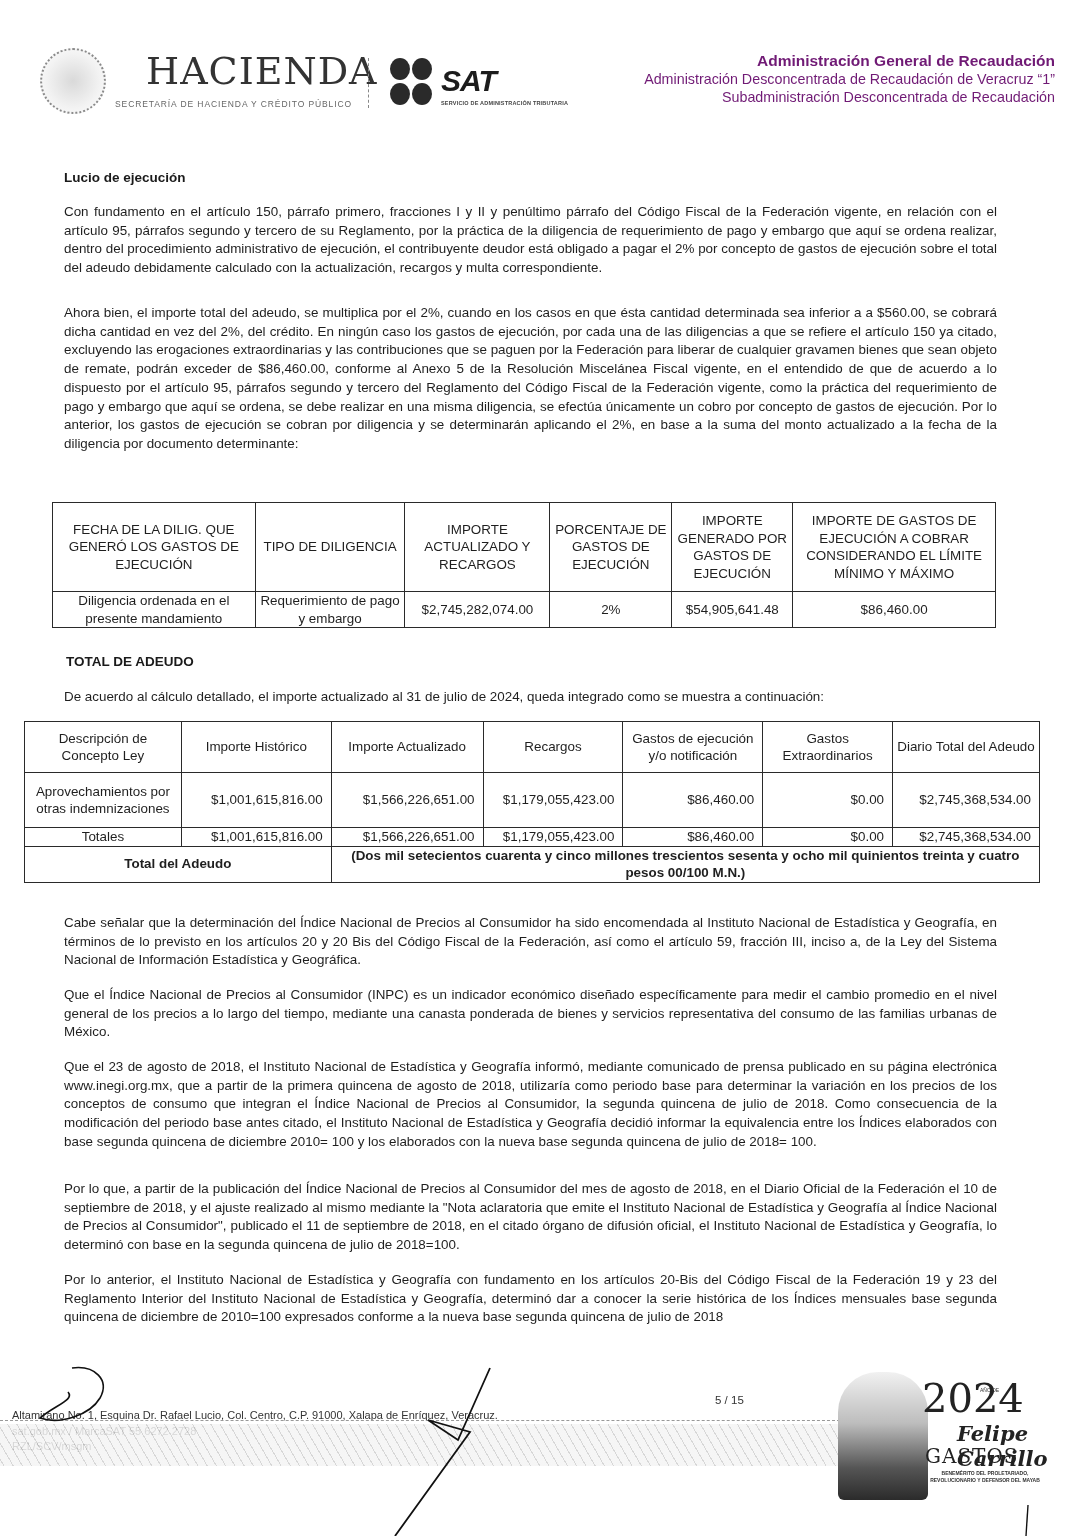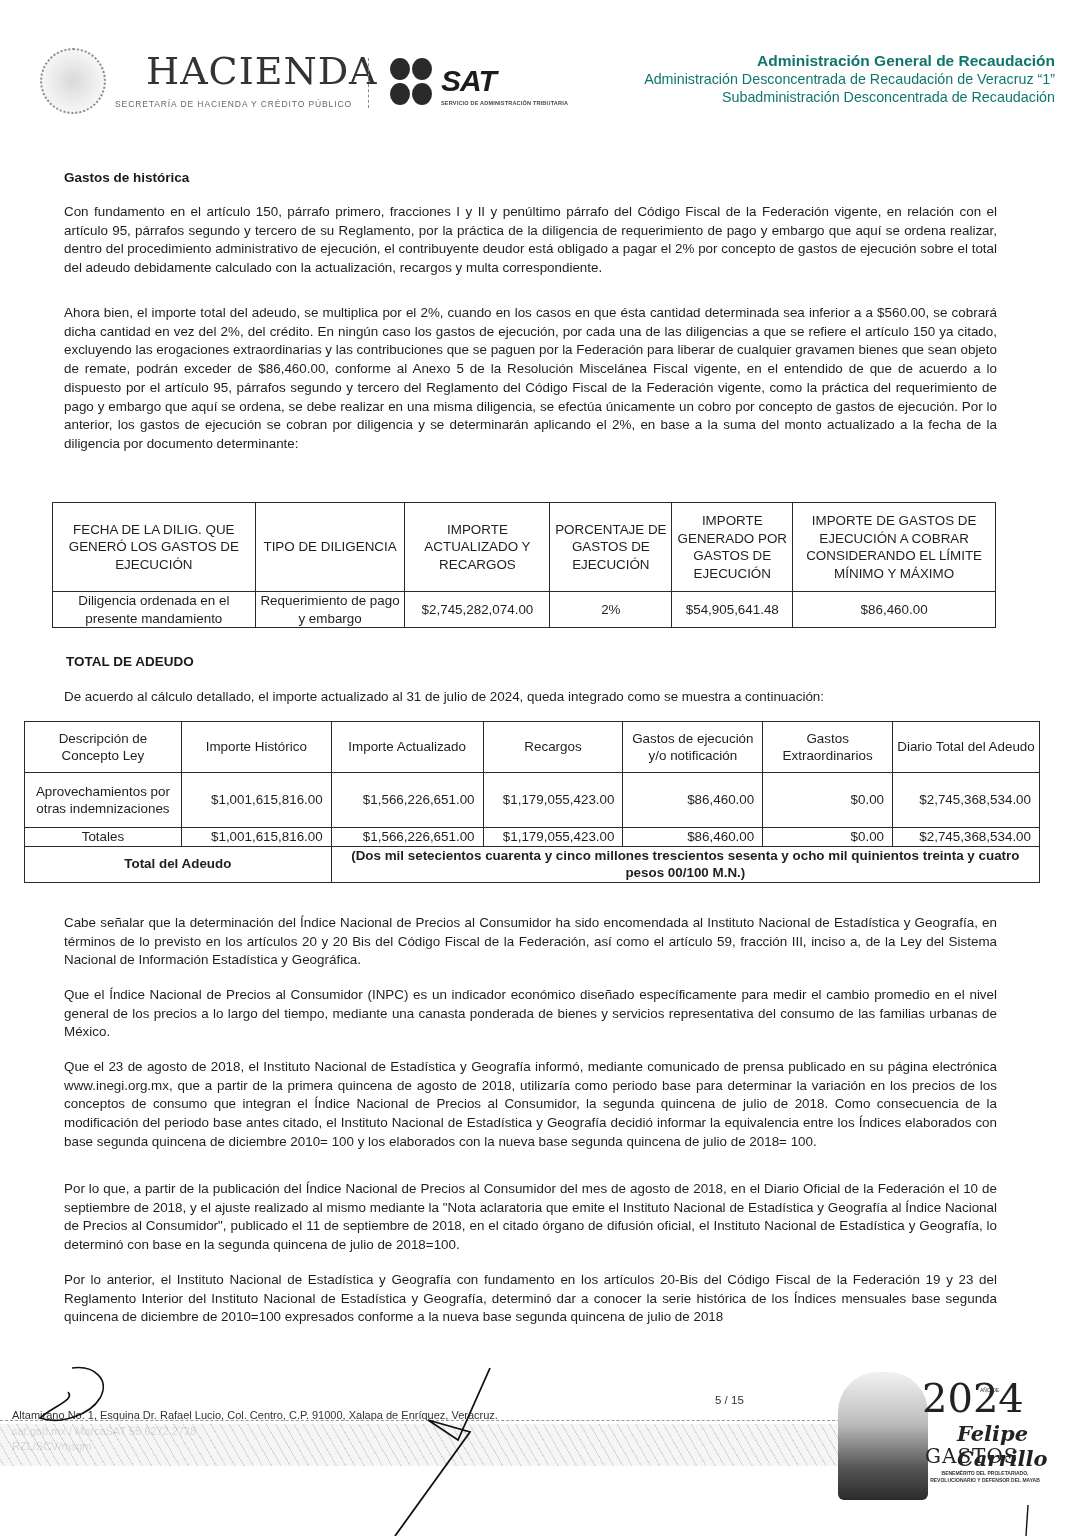--- a/index.html
+++ b/index.html
@@ -11,21 +11,21 @@
   .seal { left: 40px; top: 48px; width: 62px; height: 62px; border-radius: 50%;
           border: 2px dotted #8a8a8a; background: radial-gradient(circle, #d9d9d9 0%, #f2f2f2 60%, #ffffff 100%); }
   .hacienda-title { left: 114px; top: 52px; font-family: "DejaVu Serif", "Liberation Serif", serif;
           font-size: 38px; letter-spacing: 1px; color: #333; line-height: 1; margin-left: 32px; }
   .hacienda-sub { left: 115px; top: 99px; font-size: 8.5px; letter-spacing: 0.9px; color: #666; }
   .header-divider { left: 368px; top: 58px; width: 1px; height: 50px; border-left: 1px dashed #888; }
   .sat-dots { left: 390px; top: 58px; width: 44px; height: 48px; }
   .sat-dot { position: absolute; width: 20px; height: 22px; border-radius: 50%; background: #2a2a2a; }
   .sat-title { left: 441px; top: 66px; font-size: 30px; font-weight: bold; font-style: italic; color: #1c1c1c; line-height: 1; letter-spacing: -1px; }
   .sat-sub { left: 441px; top: 100px; font-size: 5.5px; font-weight: bold; color: #444; letter-spacing: 0.2px; }
-  .agency { right: 28px; top: 52px; text-align: right; font-size: 14.3px; line-height: 18px; color: #0f766e; }
+  .agency { right: 28px; top: 52px; text-align: right; font-size: 14.3px; line-height: 18px; color: #701a75; }
   .agency .bold { font-weight: bold; font-size: 15.5px; }
 
   
   .section-title { font-weight: bold; font-size: 13.5px; }
   .para { left: 64px; width: 933px; font-size: 13.4px; line-height: 18.7px; text-align: justify; color: #1f1f1f; }
 
   
   table { border-collapse: collapse; position: absolute; }
   td, th { border: 1.4px solid #2a2a2a; font-weight: normal; text-align: center; vertical-align: middle;
            font-size: 13.4px; line-height: 17.5px; padding: 0 4px; color: #1f1f1f; }
@@ -64,21 +64,21 @@
   <span class="sat-dot" style="left:22px;top:25px"></span>
 </div>
 <div class="abs sat-title">SAT</div>
 <div class="abs sat-sub">SERVICIO DE ADMINISTRACIÓN TRIBUTARIA</div>
 <div class="abs agency">
   <div class="bold">Administración General de Recaudación</div>
   <div>Administración Desconcentrada de Recaudación de Veracruz “1”</div>
   <div>Subadministración Desconcentrada de Recaudación</div>
 </div>
 
-<div class="abs section-title" style="left:64px; top:170px;">Gastos de histórica</div>
+<div class="abs section-title" style="left:64px; top:170px;">Lucio de ejecución</div>
 <div class="abs para" style="top:203px;">Con fundamento en el artículo 150, párrafo primero, fracciones I y II y penúltimo párrafo del Código Fiscal de la Federación vigente, en relación con el artículo 95, párrafos segundo y tercero de su Reglamento, por la práctica de la diligencia de requerimiento de pago y embargo que aquí se ordena realizar, dentro del procedimiento administrativo de ejecución, el contribuyente deudor está obligado a pagar el 2% por concepto de gastos de ejecución sobre el total del adeudo debidamente calculado con la actualización, recargos y multa correspondiente.</div>
 <div class="abs para" style="top:304px;">Ahora bien, el importe total del adeudo, se multiplica por el 2%, cuando en los casos en que ésta cantidad determinada sea inferior a a $560.00, se cobrará dicha cantidad en vez del 2%, del crédito. En ningún caso los gastos de ejecución, por cada una de las diligencias a que se refiere el artículo 150 ya citado, excluyendo las erogaciones extraordinarias y las contribuciones que se paguen por la Federación para liberar de cualquier gravamen bienes que sean objeto de remate, podrán exceder de $86,460.00,  conforme al Anexo 5 de la Resolución Miscelánea Fiscal vigente, en el entendido de que de acuerdo a lo dispuesto por el artículo 95, párrafos segundo y tercero del Reglamento del Código Fiscal de la Federación vigente, como la práctica del requerimiento de pago y embargo que aquí se ordena, se debe realizar en una misma diligencia, se efectúa únicamente un cobro por concepto de gastos de ejecución. Por lo anterior, los gastos de ejecución se cobran por diligencia y se determinarán aplicando el 2%, en base a la suma del monto actualizado a la fecha de la diligencia por documento determinante:</div>
 
 <table class="t1">
   <colgroup>
     <col style="width:203px">
       <col style="width:150px">
       <col style="width:145px">
     <col style="width:122px">
       <col style="width:121px">

